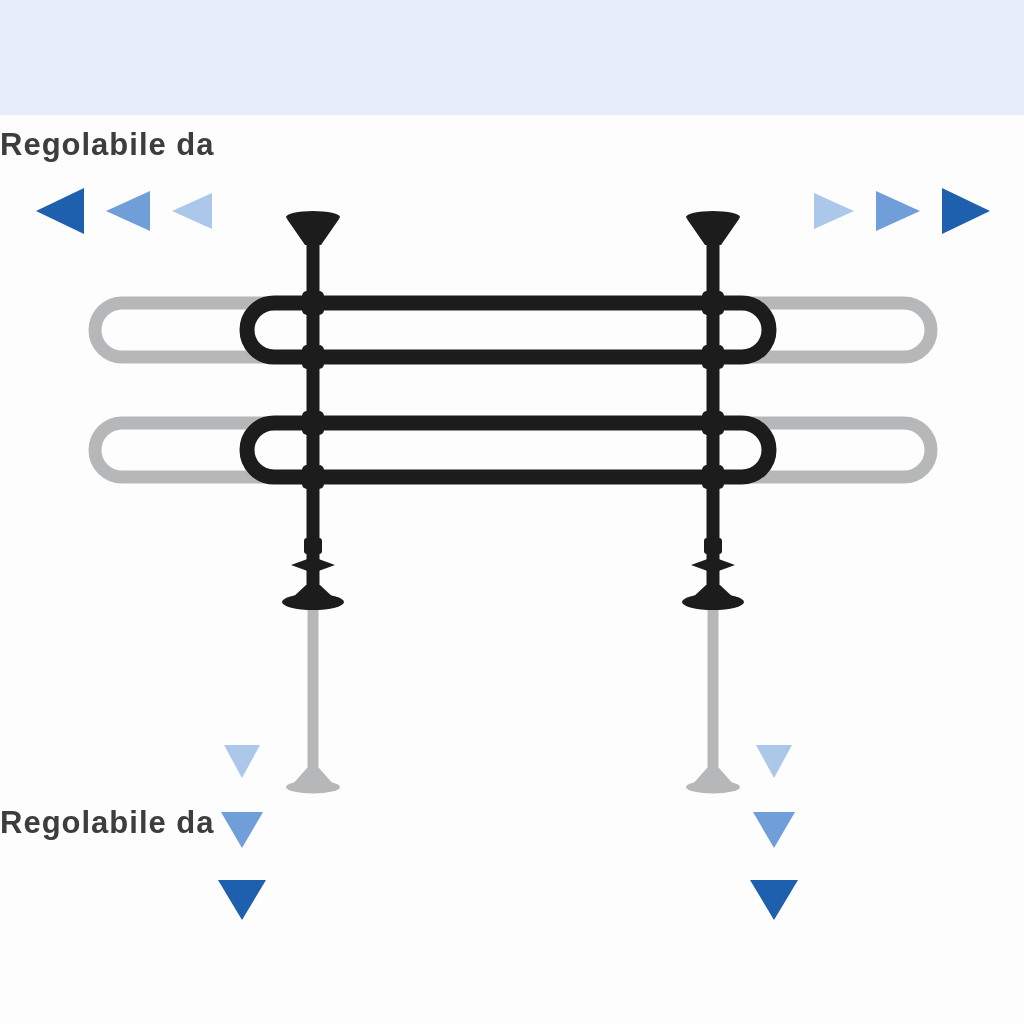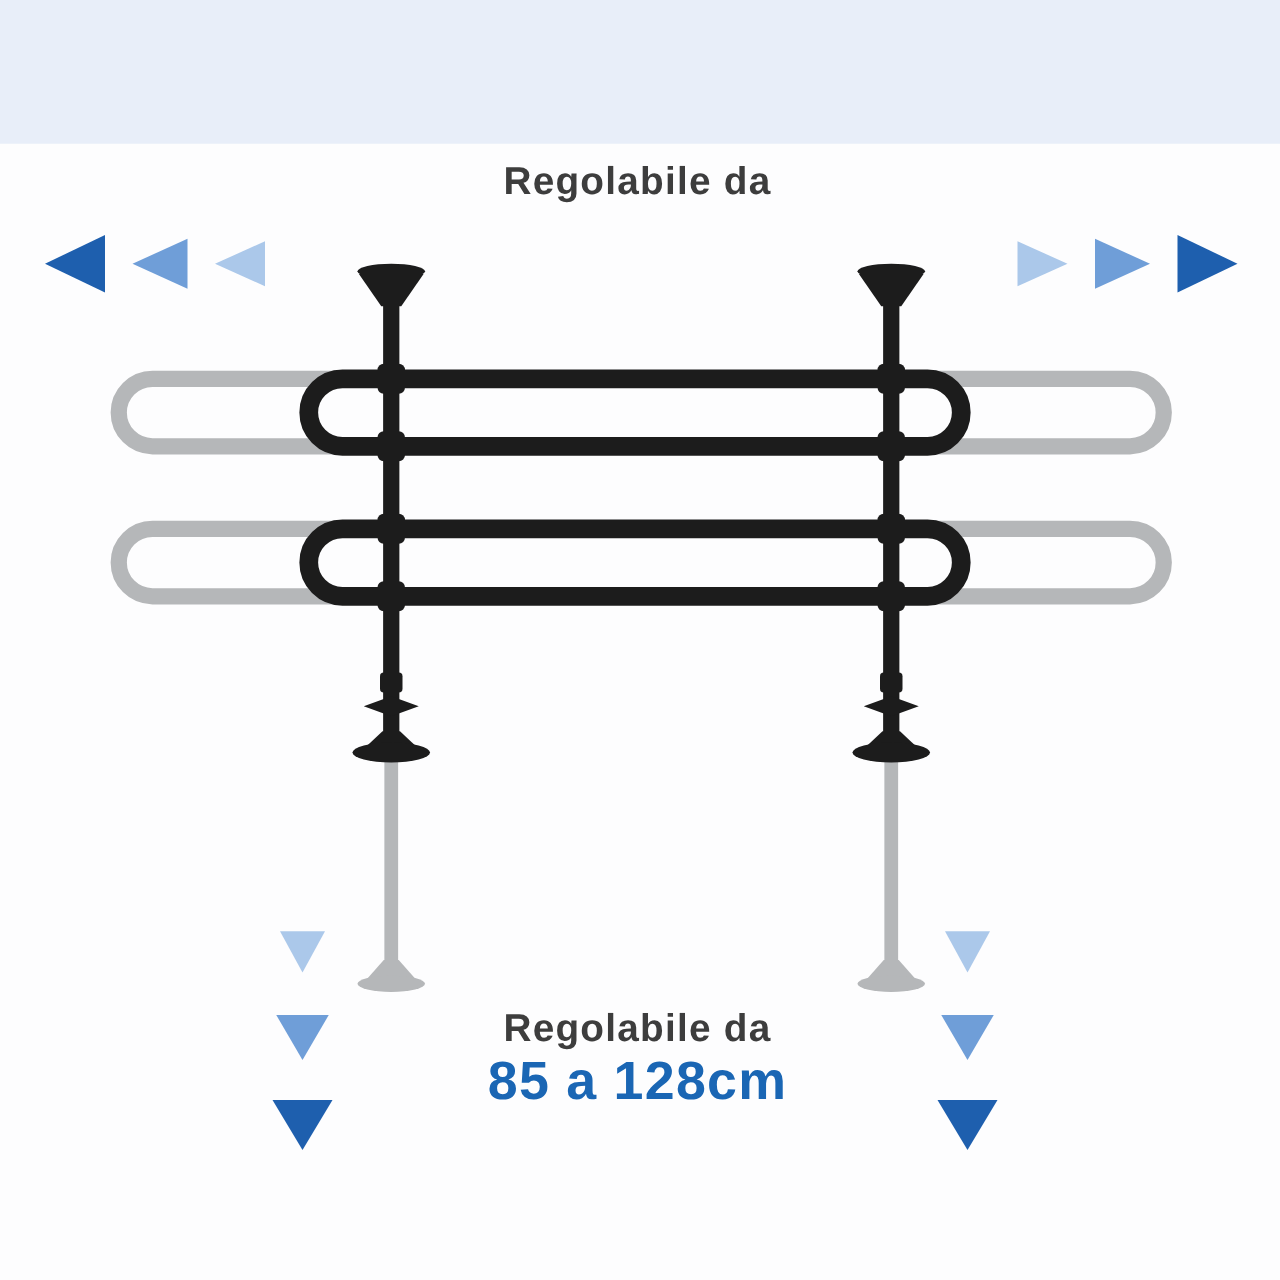--- a/index.html
+++ b/index.html
@@ -15,21 +15,20 @@
     width: 1024px; height: 115px;
     background: var(--background-top, #e8eef9);
   }
   .gfx {
     position: absolute; left: 0; top: 0;
     width: 1024px; height: 1024px;
     display: block;
   }
   .annotation {
     position: absolute; left: 0; width: 1020px;
-    text-align: center;
     pointer-events: none;
   }
   .annotation .label {
     font-size: 31px;
     font-weight: 700;
     letter-spacing: 1px;
     color: var(--text-dark, #3d3d3d);
     line-height: 1.2;
   }
   .annotation .value {
@@ -132,14 +131,13 @@
     <polygon class="arw-dark" points="750,880 798,880 774,920"></polygon>
   </g>
 </svg>
 
 <div class="annotation top-annotation">
   <div class="label">Regolabile da</div>
 </div>
 
 <div class="annotation bottom-annotation">
   <div class="label">Regolabile da</div>
-  <div class="value">85 a 128cm</div>
 </div>
 
 </body></html>

